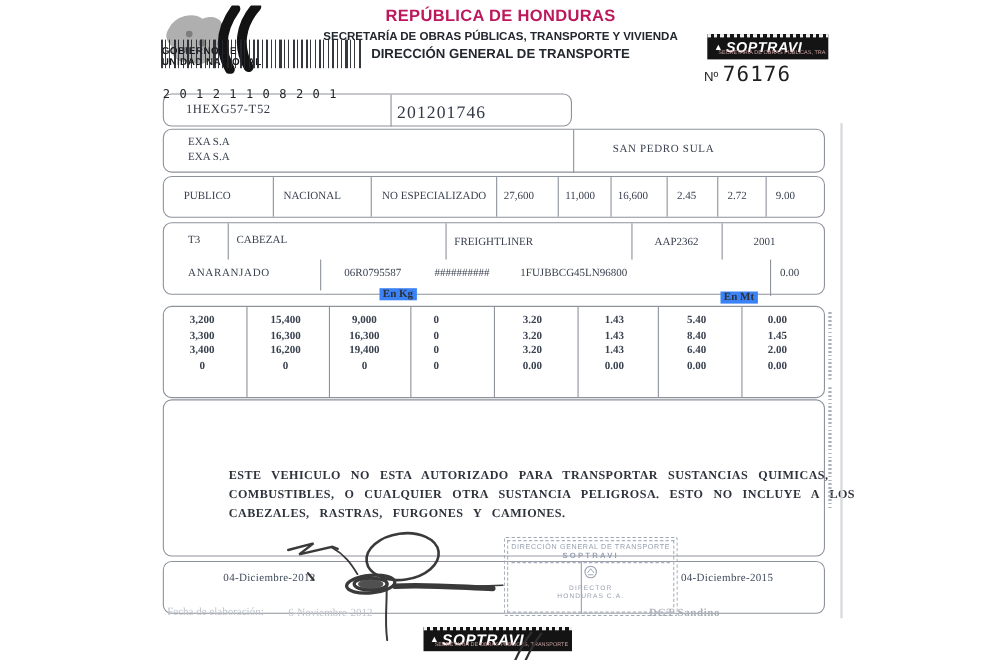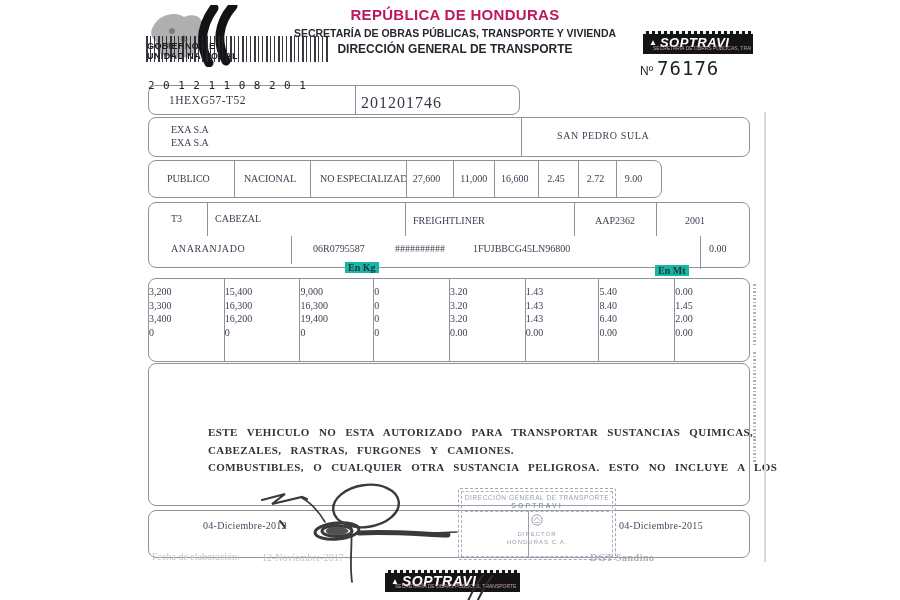--- a/index.html
+++ b/index.html
@@ -24,22 +24,22 @@
   .bsub{position:absolute;bottom:3px;left:10px;right:2px;font:400 5px "Liberation Sans",sans-serif;color:#c9a0a0;white-space:nowrap;overflow:hidden;}
   .permit-no{font:400 12px "Liberation Sans",sans-serif;color:#1f1f1f;}
   .permit-num{font:400 19px "DejaVu Sans Mono",monospace;color:#1f1f1f;letter-spacing:1px;}
   
   .cellrow{display:flex;height:100%;}
   .cell{box-sizing:border-box;border-right:1px solid #8d929b;font-size:10px;color:#3a4150;}
   .cell:last-child{border-right:none;}
   .svc .cell{line-height:36px;white-space:nowrap;overflow:hidden;}
   .wcol{box-sizing:border-box;border-right:1px solid #8d929b;padding-top:6px;}
   .wcol:last-child{border-right:none;}
-  .wval{font-size:10px;line-height:13.5px;color:#3a4250;text-align:left;white-space:nowrap;}
-  .unit-lbl{position:absolute;font:700 10px "Liberation Serif",serif;color:#2c313a;background:#14b8a6;padding:0 3px;}
+  .wval{font-size:10px;line-height:13.5px;color:#3a4250;text-align:center;white-space:nowrap;font-weight:bold;}
+  .unit-lbl{position:absolute;font:700 10px "Liberation Serif",serif;color:#2c313a;background:#3b82f6;padding:0 3px;}
   .fval{position:absolute;font-size:10px;color:#3a4150;white-space:nowrap;}
   .restr{font:700 11px "Liberation Serif",serif;color:#2e333c;letter-spacing:.4px;word-spacing:6px;line-height:17.5px;white-space:nowrap;}
   .datetx{font-size:10px;color:#414b5c;letter-spacing:.3px;}
   
   .stamp{position:absolute;left:458px;top:488px;width:156px;height:70px;border:1px dashed #a0a8b6;border-radius:2px;
          color:#98a0b0;text-align:center;z-index:4;background:rgba(255,255,255,.12);}
   .stamp-inner{position:absolute;inset:2px;border:1px dashed #aab1bf;}
   .stamp-l1{font:400 6.5px "Liberation Sans",sans-serif;letter-spacing:.6px;margin-top:5px;}
   .stamp-l2{font:700 7px "Liberation Sans",sans-serif;letter-spacing:2px;margin-top:1px;padding-bottom:2px;
             border-bottom:1px dashed #aab1bf;margin-left:6px;margin-right:6px;}
@@ -88,21 +88,21 @@
   <span class="fval" style="left:212px;top:8px;font-size:16px;letter-spacing:1px;color:#333a46;">201201746</span>
 </div>
 
 <div class="box" style="left:148px;top:117px;width:602px;height:40px;">
   <div class="vline" style="left:372px;top:0;height:39px;"></div>
   <span class="fval" style="left:22px;top:6px;">EXA S.A</span>
   <span class="fval" style="left:22px;top:19px;">EXA S.A</span>
   <span class="fval" style="left:408px;top:12px;letter-spacing:.6px;">SAN PEDRO SULA</span>
 </div>
 
-<div class="box svc" style="left:148px;top:160px;width:514px;height:38px;">
+<div class="box svc" style="left:148px;top:160px;width:602px;height:38px;">
   <div class="cellrow">
     <div class="cell" style="width:100px;padding-left:18px;">PUBLICO</div>
     <div class="cell" style="width:90px;padding-left:9px;">NACIONAL</div>
     <div class="cell" style="width:114px;padding-left:9px;">NO ESPECIALIZADO</div>
     <div class="cell" style="width:56px;padding-left:6px;">27,600</div>
     <div class="cell" style="width:48px;padding-left:6px;">11,000</div>
     <div class="cell" style="width:52px;padding-left:6px;">16,600</div>
     <div class="cell" style="width:46px;padding-left:8px;">2.45</div>
     <div class="cell" style="width:44px;padding-left:8px;">2.72</div>
     <div class="cell" style="width:52px;padding-left:8px;">9.00</div>
@@ -179,22 +179,22 @@
       <div class="wval">1.45</div>
       <div class="wval">2.00</div>
       <div class="wval">0.00</div>
     </div>
   </div>
 </div>
 
 <div class="box" style="left:148px;top:363px;width:602px;height:143px;">
   <div class="abs restr" style="left:22px;top:60px;margin-left:37px;">
     <div>ESTE VEHICULO NO ESTA AUTORIZADO PARA TRANSPORTAR SUSTANCIAS QUIMICAS,</div>
+    <div>COMBUSTIBLES, O CUALQUIER OTRA SUSTANCIA PELIGROSA. ESTO NO INCLUYE A LOS</div>
     <div>CABEZALES, RASTRAS, FURGONES Y CAMIONES.</div>
-    <div>COMBUSTIBLES, O CUALQUIER OTRA SUSTANCIA PELIGROSA. ESTO NO INCLUYE A LOS</div>
   </div>
 </div>
 
 <div class="box" style="left:148px;top:510px;width:602px;height:48px;">
   <div class="vline" style="left:379px;top:0;height:47px;"></div>
   <span class="fval datetx" style="left:54px;top:9px;">04-Diciembre-2012</span>
   <span class="fval datetx" style="left:470px;top:9px;">04-Diciembre-2015</span>
 </div>
 
 <div class="stamp">
@@ -218,21 +218,21 @@
     <ellipse cx="82" cy="53" rx="22" ry="8" stroke-width="3" transform="rotate(-5 82 53)"></ellipse>
     <ellipse cx="82" cy="53" rx="15" ry="5.5" stroke-width="3"></ellipse>
     <ellipse cx="82" cy="53" rx="11" ry="4" fill="#222" opacity=".85"></ellipse>
     <path d="M104,55 C130,53 165,56 193,57" stroke-width="5"></path>
     <path d="M150,56 L202,54" stroke-width="1.5"></path>
     <path d="M96,49 C98,65 94,82 97,104" stroke-width="1.8"></path>
   </g>
 </svg>
 
 <span class="fval faded" style="left:152px;top:551px;z-index:2;">Fecha de elaboración:</span>
-<span class="fval faded" style="left:262px;top:552px;z-index:2;">12-Noviembre-2017</span>
+<span class="fval faded" style="left:262px;top:552px;z-index:2;">6-Noviembre-2012</span>
 <span class="fval" style="left:590px;top:552px;z-index:2;color:#a9aeb6;font-weight:700;letter-spacing:.5px;">DGT Sandino</span>
 
 <div class="banner" style="left:385px;top:570px;width:135px;height:22px;z-index:3;">
   <div class="bchk top"></div>
   <span class="btri">▲</span>
   <span class="btxt" style="font-size:14px;">SOPTRAVI</span>
   <div class="bsub">SECRETARÍA DE OBRAS PÚBLICAS, TRANSPORTE Y VIVIENDA</div>
 </div>
 <svg class="abs" style="left:450px;top:574px;z-index:6;" width="70" height="28" viewBox="0 0 70 28">
   <g stroke="#2f2f2f" fill="none" stroke-width="2" stroke-linecap="round">

